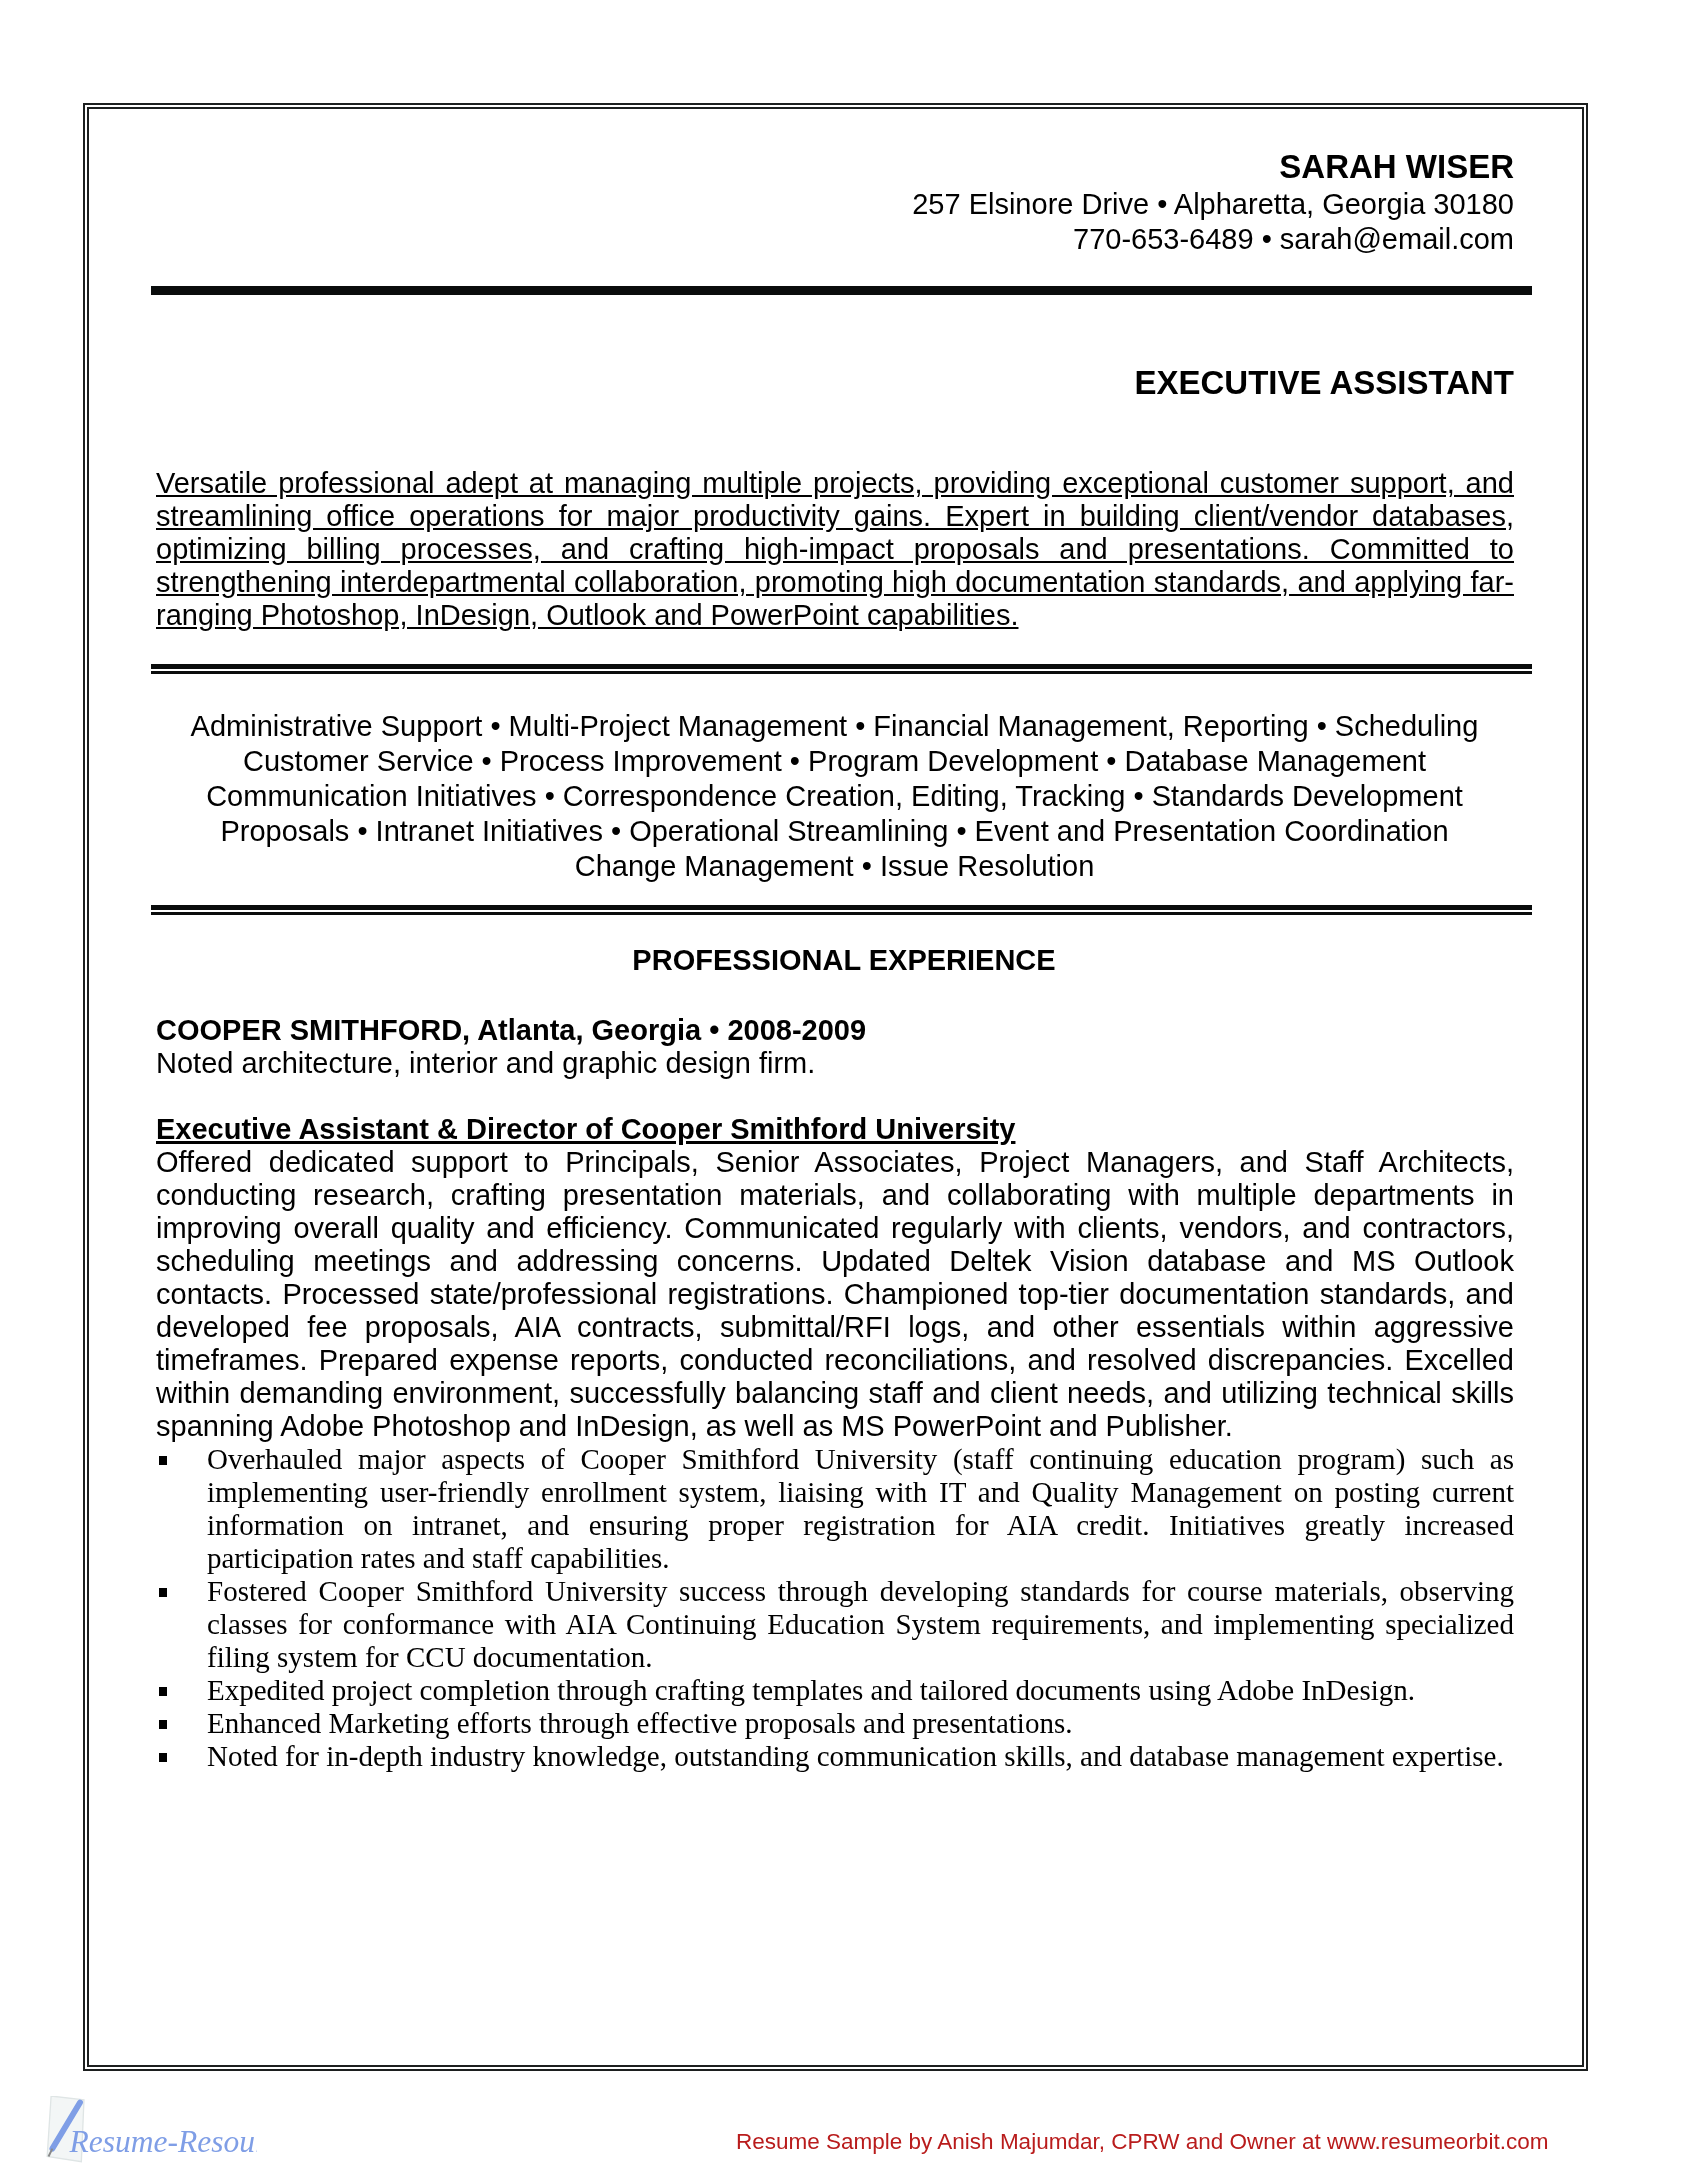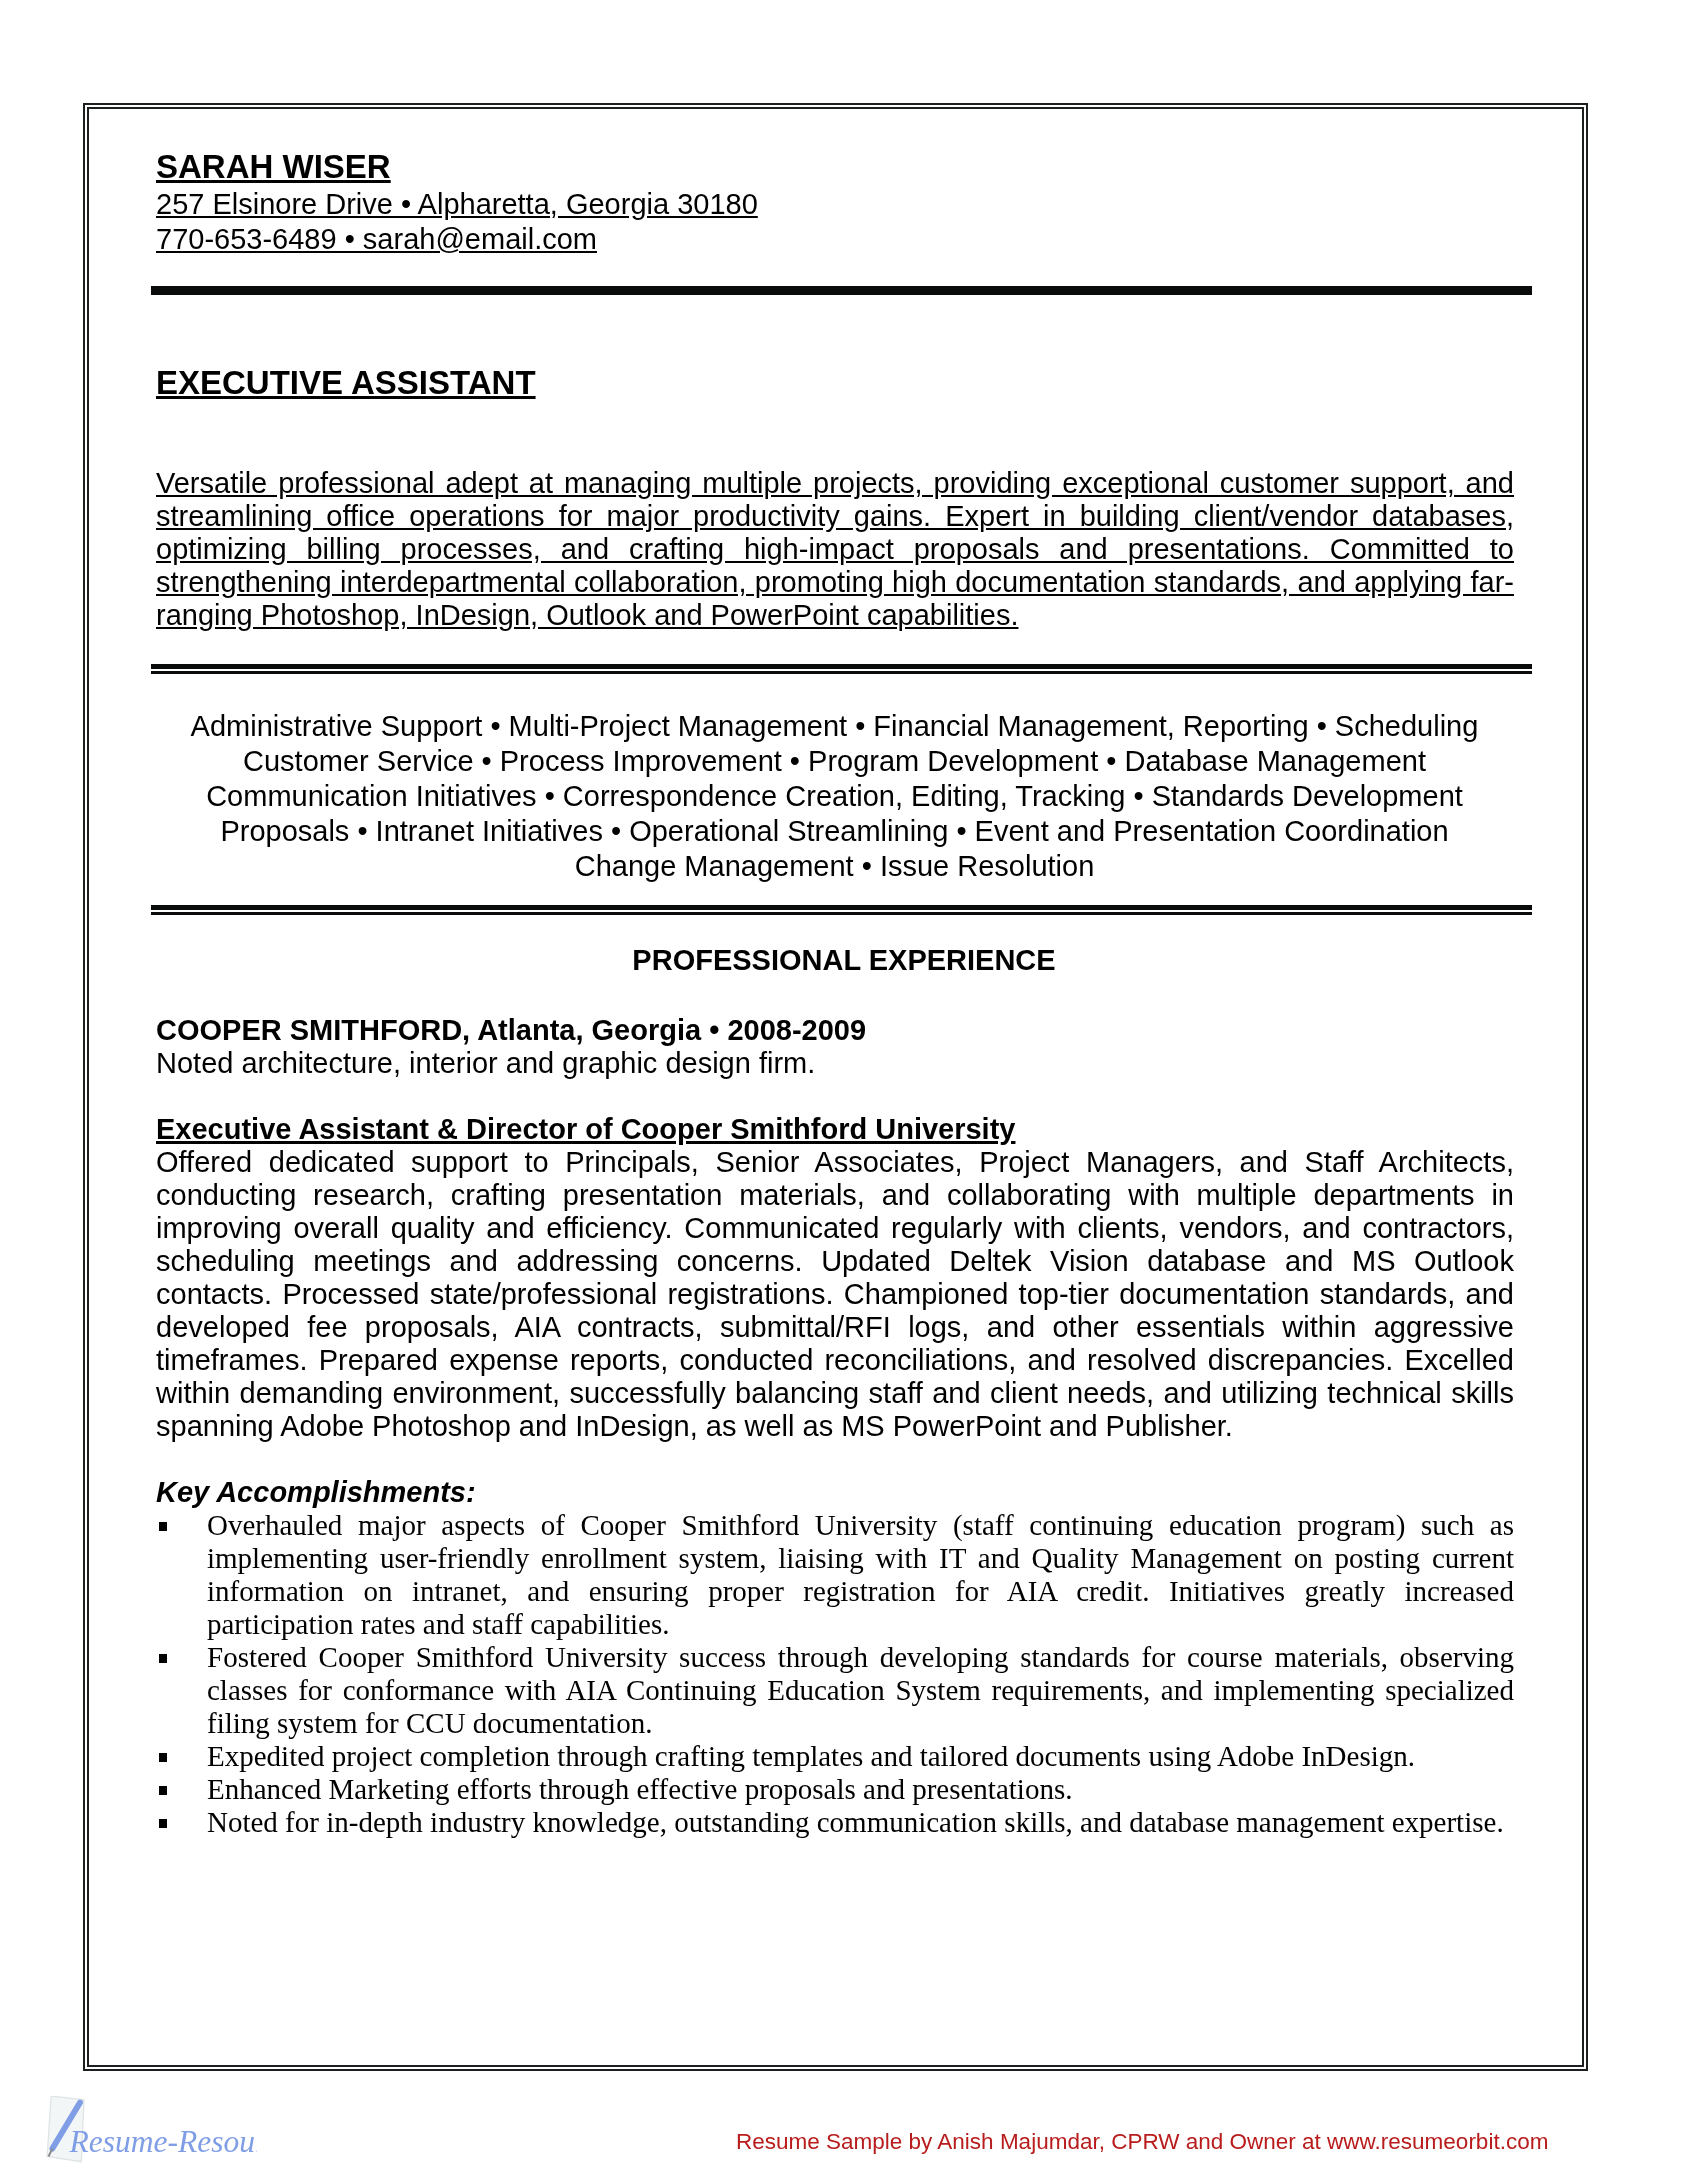--- a/index.html
+++ b/index.html
@@ -3,21 +3,21 @@
 <meta charset="utf-8">
 <style>
   html, body { margin:0; padding:0; background:#ffffff; }
   body { width:1687px; height:2183px; position:relative; overflow:hidden;
          font-family:"Liberation Sans", sans-serif; color:#000; }
   .frame-outer { position:absolute; left:83px; top:103px; width:1505px; height:1968px;
                  border:2.6px solid #1c1f1f; box-sizing:border-box; }
   .frame-inner { position:absolute; left:87px; top:107px; width:1497px; height:1960px;
                  border:2px solid #1c1f1f; box-sizing:border-box; }
   .content { position:absolute; left:156px; top:0; width:1358px; }
-  .center { text-align:left;text-decoration:underline; }
+  .center { text-align:right; }
   .name { position:absolute; top:147px; left:0; width:100%; font-weight:bold; font-size:33px; line-height:40px; }
   .contact { position:absolute; left:0; width:100%; font-size:29px; line-height:34px; }
   .rule-heavy { position:absolute; left:-4.6px; width:1381px; height:8.6px; background:#0a0c0c; top:286px; }
   .rule-double { position:absolute; left:-4.6px; width:1381px; }
   .rule-double .a { height:5.3px; background:#0a0c0c; }
   .rule-double .gap { height:2px; background:#fff; }
   .rule-double .b { height:2.6px; background:#0a0c0c; }
   .title { position:absolute; top:363px; left:0; width:100%; font-weight:bold; font-size:33px; line-height:40px; }
   .para { font-size:29px; line-height:33px; text-align:justify; text-align-last:left; margin:0; }
   .summary { position:absolute; top:467px; left:0; width:100%;text-decoration:underline; }
@@ -73,21 +73,20 @@
       <div class="b"></div>
   </div>
 
   <div class="section-head">PROFESSIONAL EXPERIENCE</div>
 
   <div class="exp">
     <div class="company">COOPER SMITHFORD, Atlanta, Georgia • 2008-2009</div>
     <div class="firm-desc">Noted architecture, interior and graphic design firm.</div>
     <div class="role">Executive Assistant &amp; Director of Cooper Smithford University</div>
     <p class="para">Offered dedicated support to Principals, Senior Associates, Project Managers, and Staff Architects, conducting research, crafting presentation materials, and collaborating with multiple departments in improving overall quality and efficiency. Communicated regularly with clients, vendors, and contractors, scheduling meetings and addressing concerns. Updated Deltek Vision database and MS Outlook contacts. Processed state/professional registrations. Championed top-tier documentation standards, and developed fee proposals, AIA contracts, submittal/RFI logs, and other essentials within aggressive timeframes. Prepared expense reports, conducted reconciliations, and resolved discrepancies. Excelled within demanding environment, successfully balancing staff and client needs, and utilizing technical skills spanning Adobe Photoshop and InDesign, as well as MS PowerPoint and Publisher.</p>
-    <div class="ka">Key Accomplishments:</div>
     <ul class="acc">
       <li><span class="sq"></span><span>Overhauled major aspects of Cooper Smithford University (staff continuing education program) such as implementing user-friendly enrollment system, liaising with IT and Quality Management on posting current information on intranet, and ensuring proper registration for AIA credit. Initiatives greatly increased participation rates and staff capabilities.</span></li>
       <li><span class="sq"></span><span>Fostered Cooper Smithford University success through developing standards for course materials, observing classes for conformance with AIA Continuing Education System requirements, and implementing specialized filing system for CCU documentation.</span></li>
       <li><span class="sq"></span><span>Expedited project completion through crafting templates and tailored documents using Adobe InDesign.</span></li>
       <li><span class="sq"></span><span>Enhanced Marketing efforts through effective proposals and presentations.</span></li>
       <li><span class="sq"></span><span>Noted for in-depth industry knowledge, outstanding communication skills, and database management expertise.</span></li>
     </ul>
   </div>
 </div>
 

